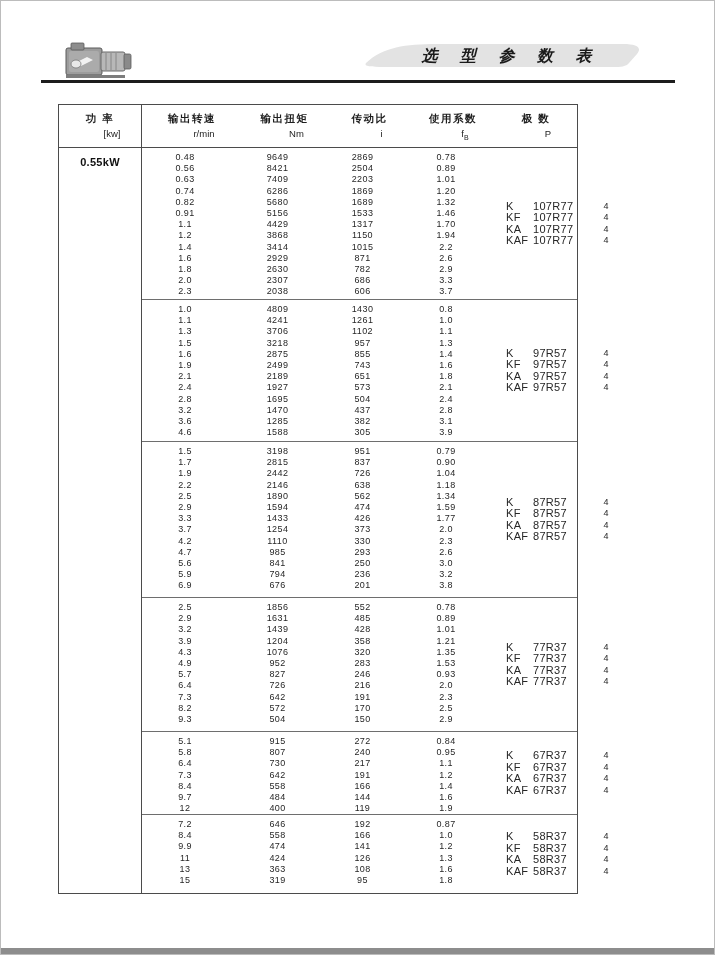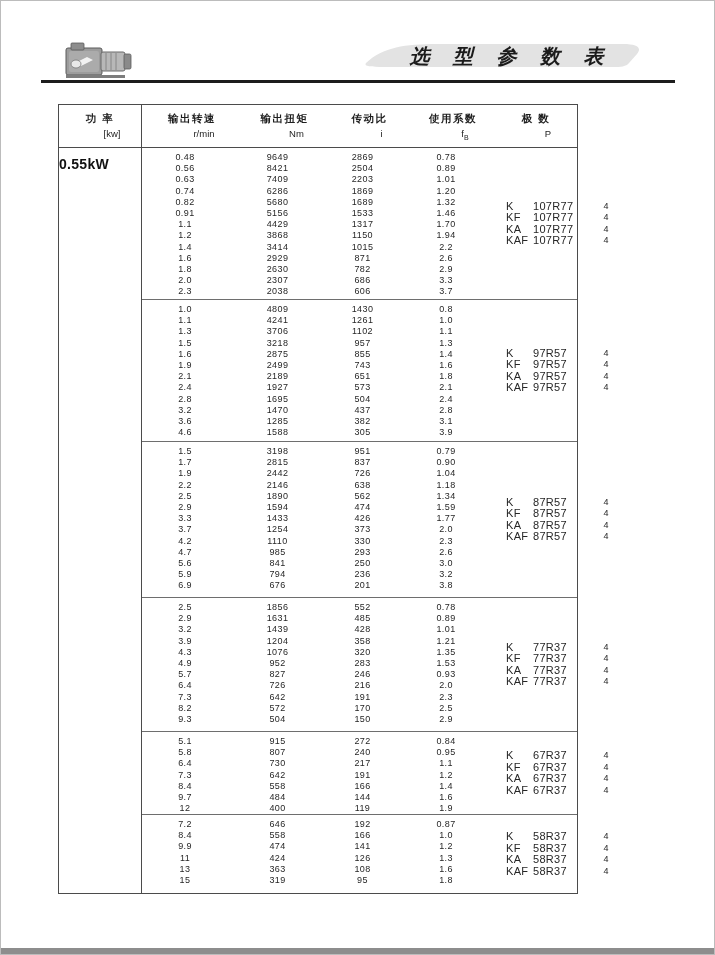--- a/index.html
+++ b/index.html
@@ -12,21 +12,21 @@
     background:#fff;
   }
   .bottom-band { position:absolute; left:0; right:0; bottom:0; height:6px; background:#8d8d8d; }
 
   
   .motor { position:absolute; left:62px; top:40px; width:74px; height:40px; }
   .ribbon { position:absolute; left:360px; top:41px; width:286px; height:28px; }
   .ribbon svg { position:absolute; inset:0; }
   .ribbon-text {
     position:absolute; inset:0; display:flex; align-items:center; justify-content:center;
-    font-style:italic; font-weight:bold; font-size:20px; letter-spacing:9px;
+    font-style:italic; font-weight:bold; font-size:16px; letter-spacing:9px;
     color:#1b1b1b; padding-left:14px; box-sizing:border-box;
   }
   .header-rule { position:absolute; left:40px; top:79px; width:634px; height:2.5px; background:#1d1d1d; }
 
   
   .table {
     position:absolute; left:57px; top:103px; width:520px; height:790px;
     border:1.5px solid #4b4b4b; box-sizing:border-box;
     display:flex; flex-direction:column; background:#fff;
   }
@@ -36,21 +36,21 @@
   }
   .th { display:flex; flex-direction:column; align-items:center; justify-content:center; gap:2px; }
   .th .zh { font-size:10.5px; font-weight:bold; letter-spacing:1.5px; color:#1e1e1e; white-space:nowrap; }
   .th .unit { font-size:9.5px; color:#242424;padding-left:24px; }
   .th .unit sub { font-size:7px; }
   .th-power { border-right:1.2px solid #4b4b4b; box-sizing:border-box; }
 
   .tbody { flex:1; display:flex; min-height:0; }
   .power-col {
     width:83px; flex:0 0 83px; border-right:1.2px solid #4b4b4b; box-sizing:border-box;
-    padding-top:8px; text-align:left; font-weight:bold; font-size:14px; color:#111;
+    padding-top:8px; text-align:center; font-weight:bold; font-size:11px; color:#111;
     letter-spacing:0.3px;
   }
   .groups { flex:1; display:flex; flex-direction:column; min-width:0; }
   .group {
     display:grid; grid-template-columns:100px 85px 85px 82px 84px 86px;
     border-bottom:1px solid #6e6e6e; box-sizing:border-box;
   }
   .group:nth-child(1) { height:152px; }
   .group:nth-child(2) { height:142px; }
   .group:nth-child(3) { height:156px; }

